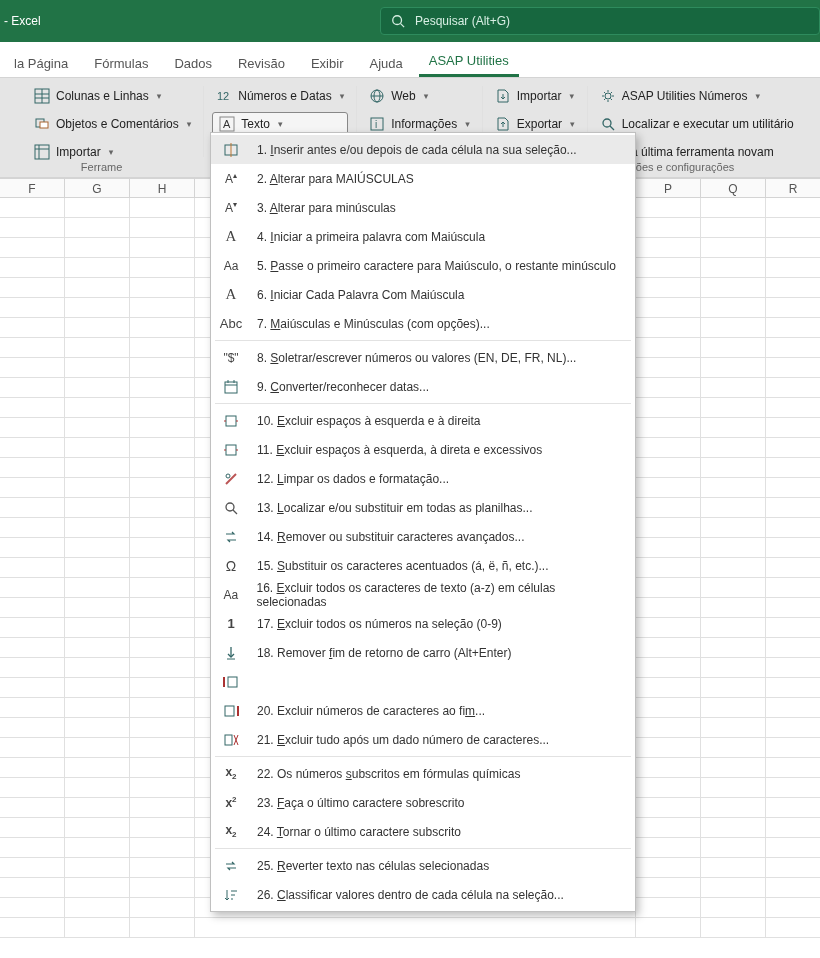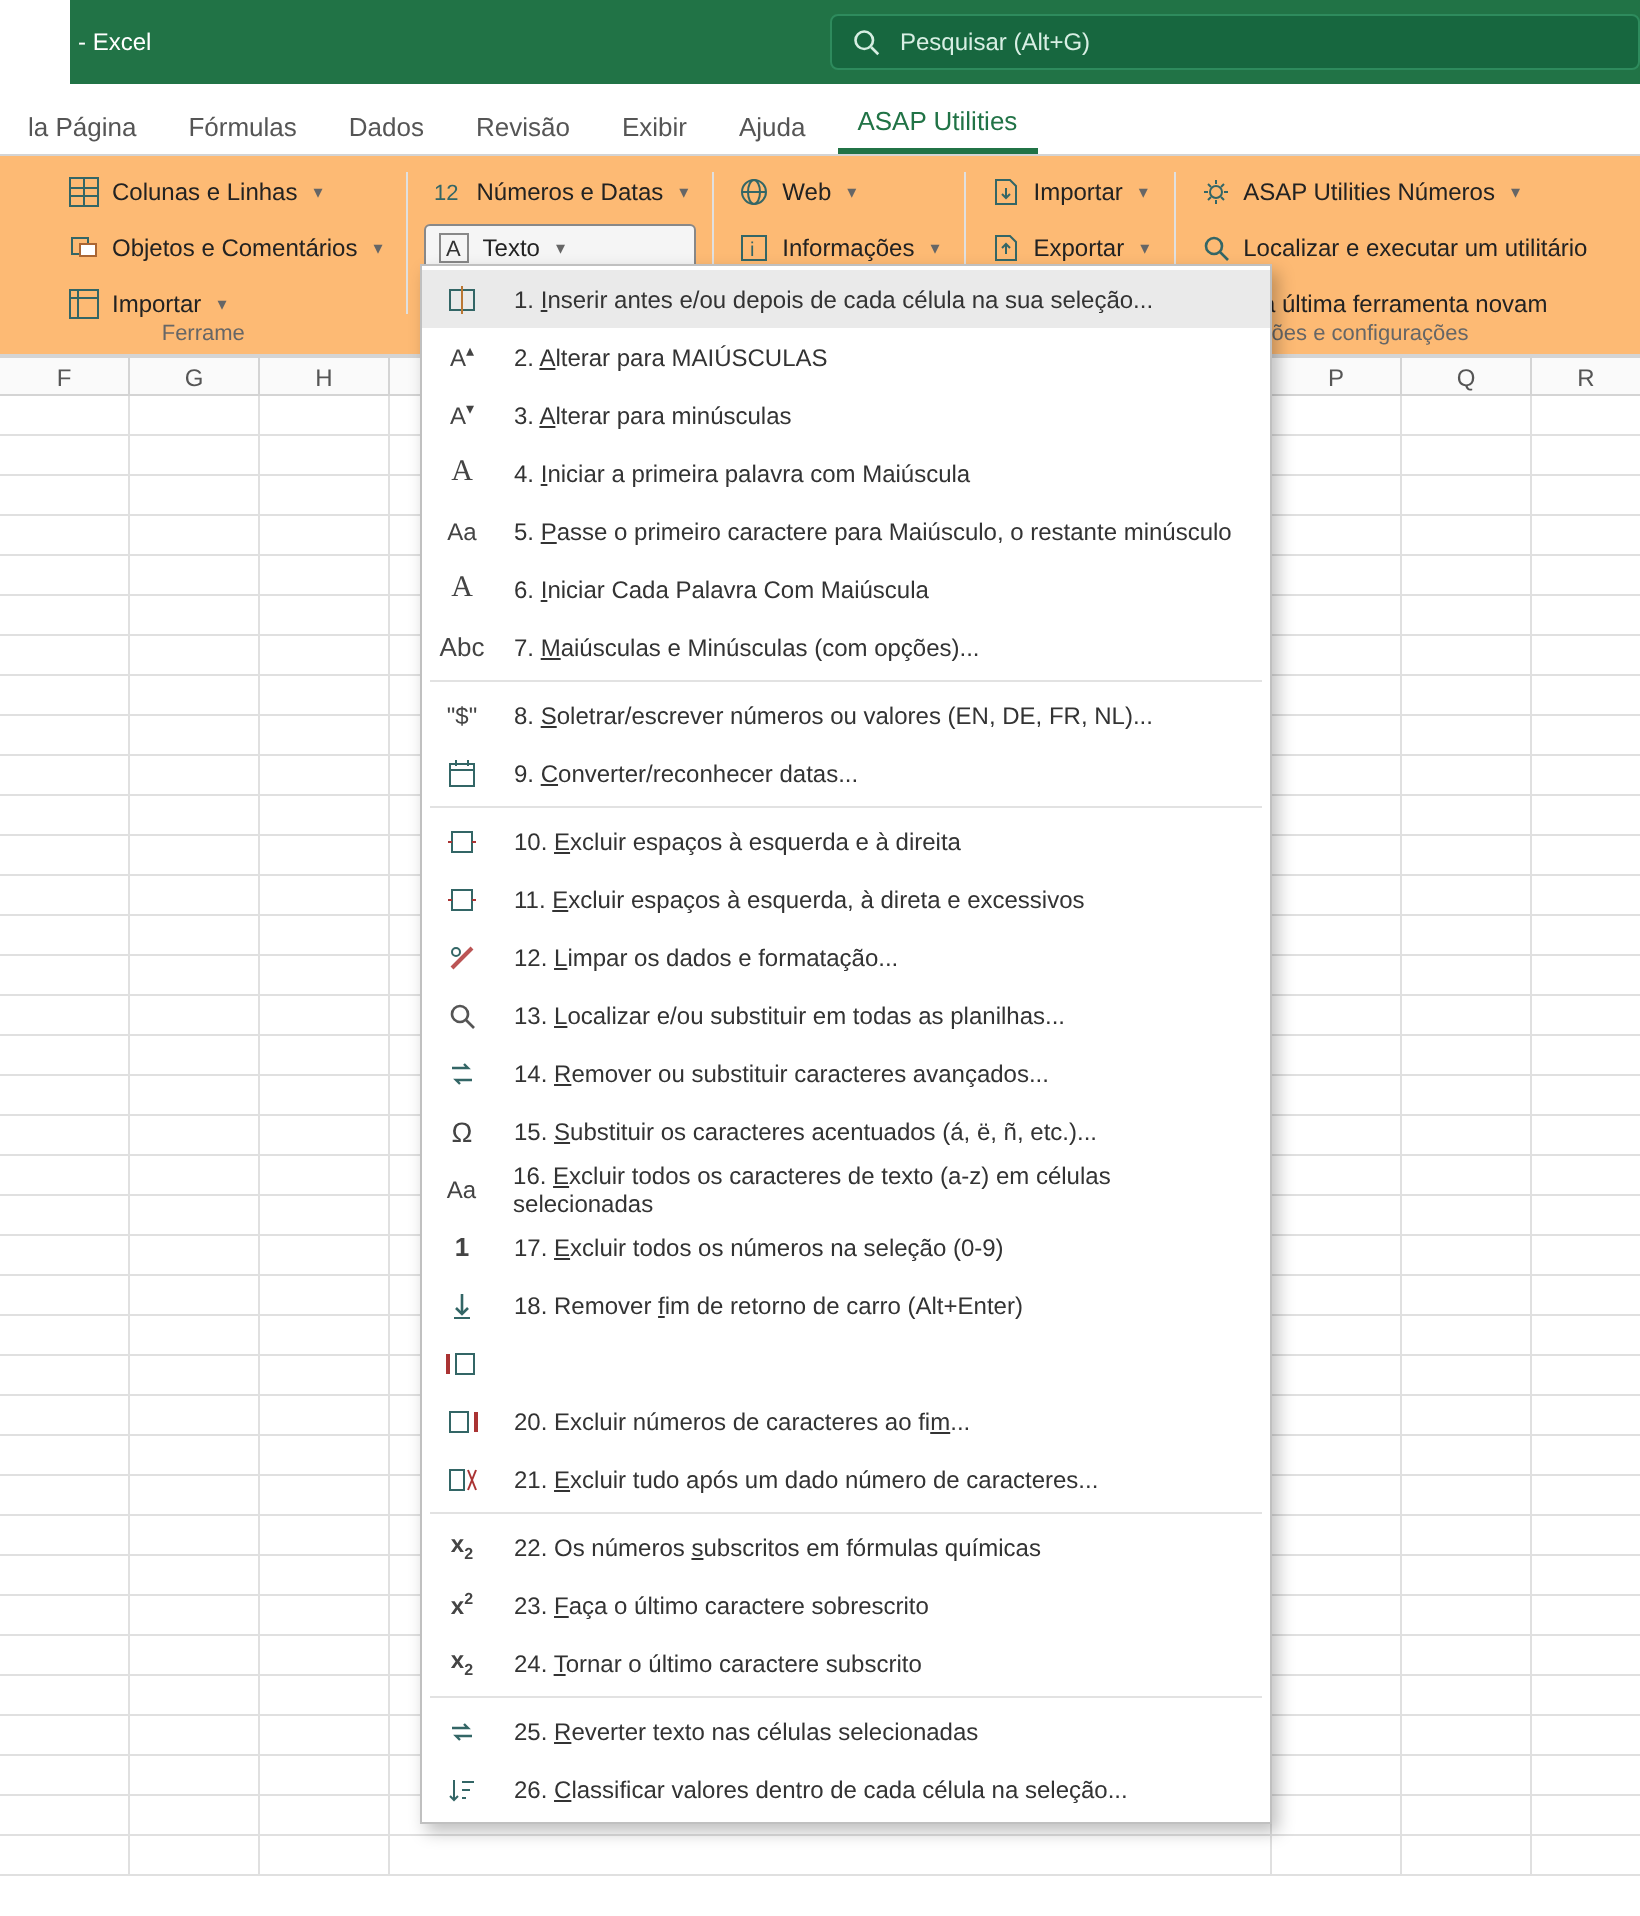--- a/index.html
+++ b/index.html
@@ -11,21 +11,20 @@
       overflow: hidden;
       position: relative;
     }
     
     .titlebar {
       background: #217346;
       height: 42px;
       display: flex;
       align-items: center;
       color: #fff;
-      margin-left: 35px;
     }
     .titlebar .title {
       padding-left: 4px;
       font-size: 12px;
       width: 380px;
     }
     .searchbox {
       flex: 1;
       background: #145a32;
       background: #1a5f3c;
@@ -61,21 +60,21 @@
       color: #555;
       cursor: pointer;
     }
     .tab.active {
       color: #217346;
       border-bottom: 3px solid #217346;
       font-weight: 400;
     }
     
     .ribbon {
-      background: #fdba74;
+      background: #e5e5e5;
       border-bottom: 1px solid #d4d4d4;
       height: 100px;
       display: flex;
       font-size: 12px;
       color: #222;
     }
     .ribbon-group {
       border-right: 0;
       display: flex;
       flex-direction: column;

